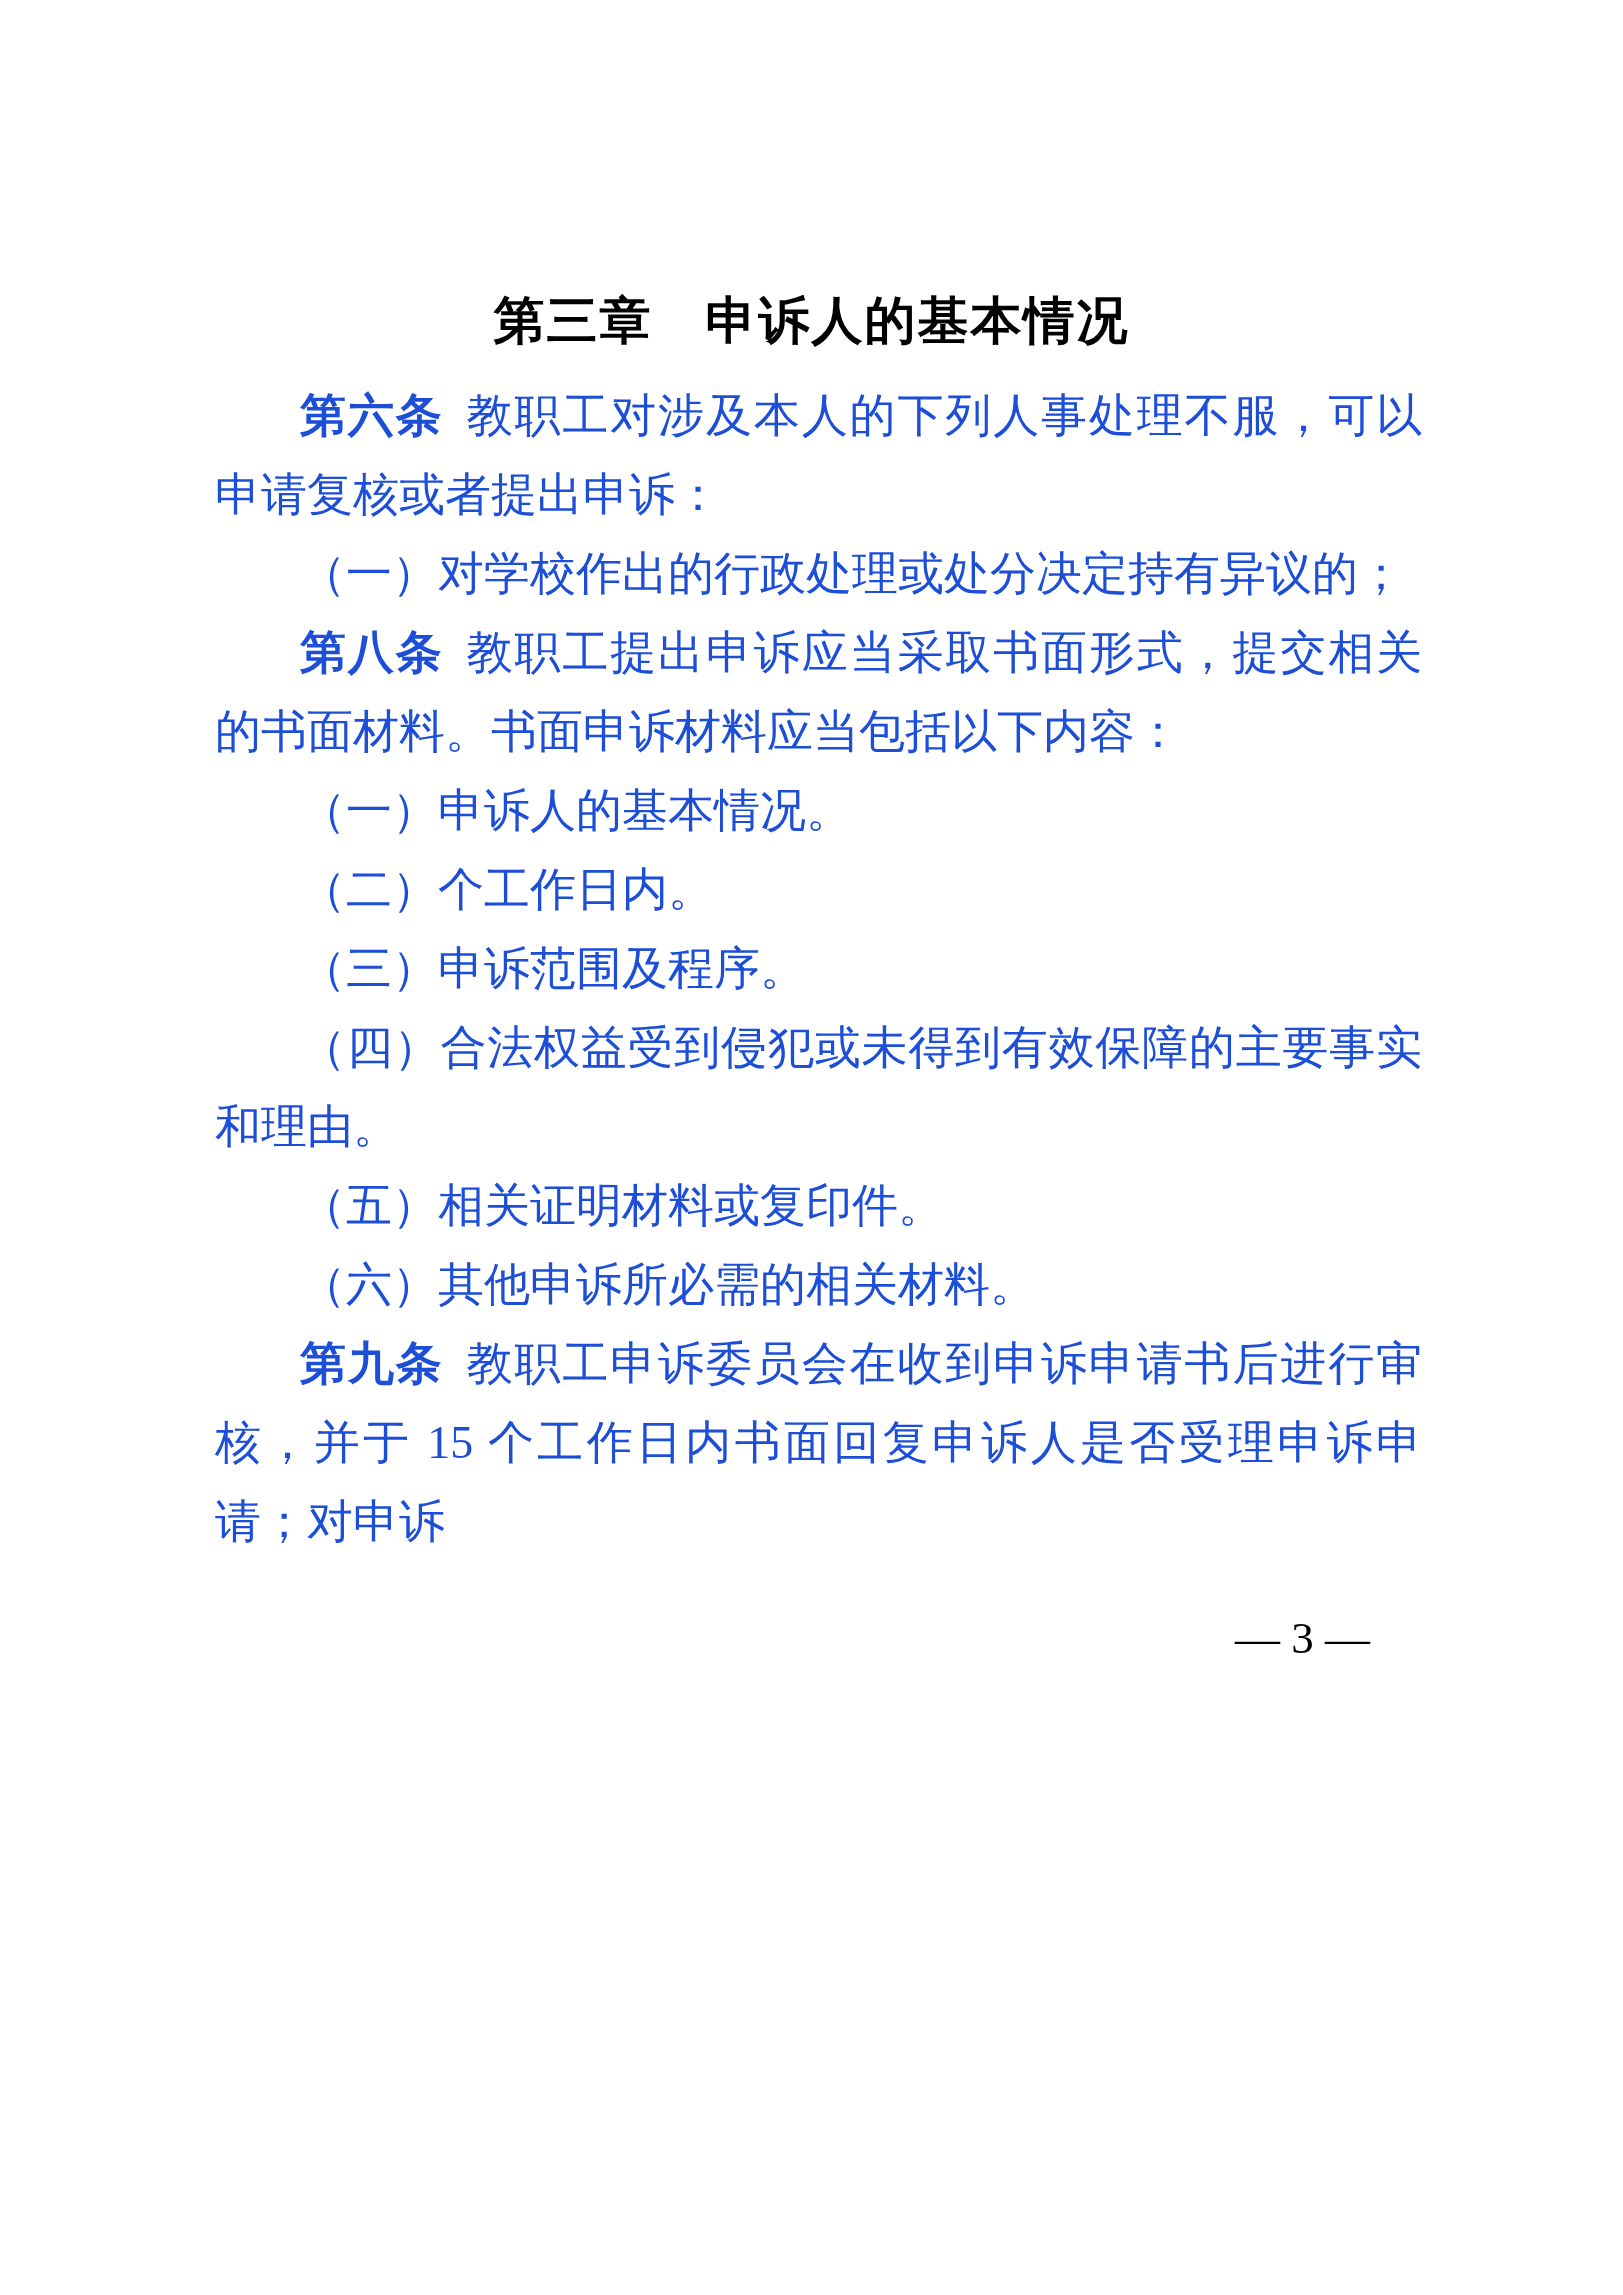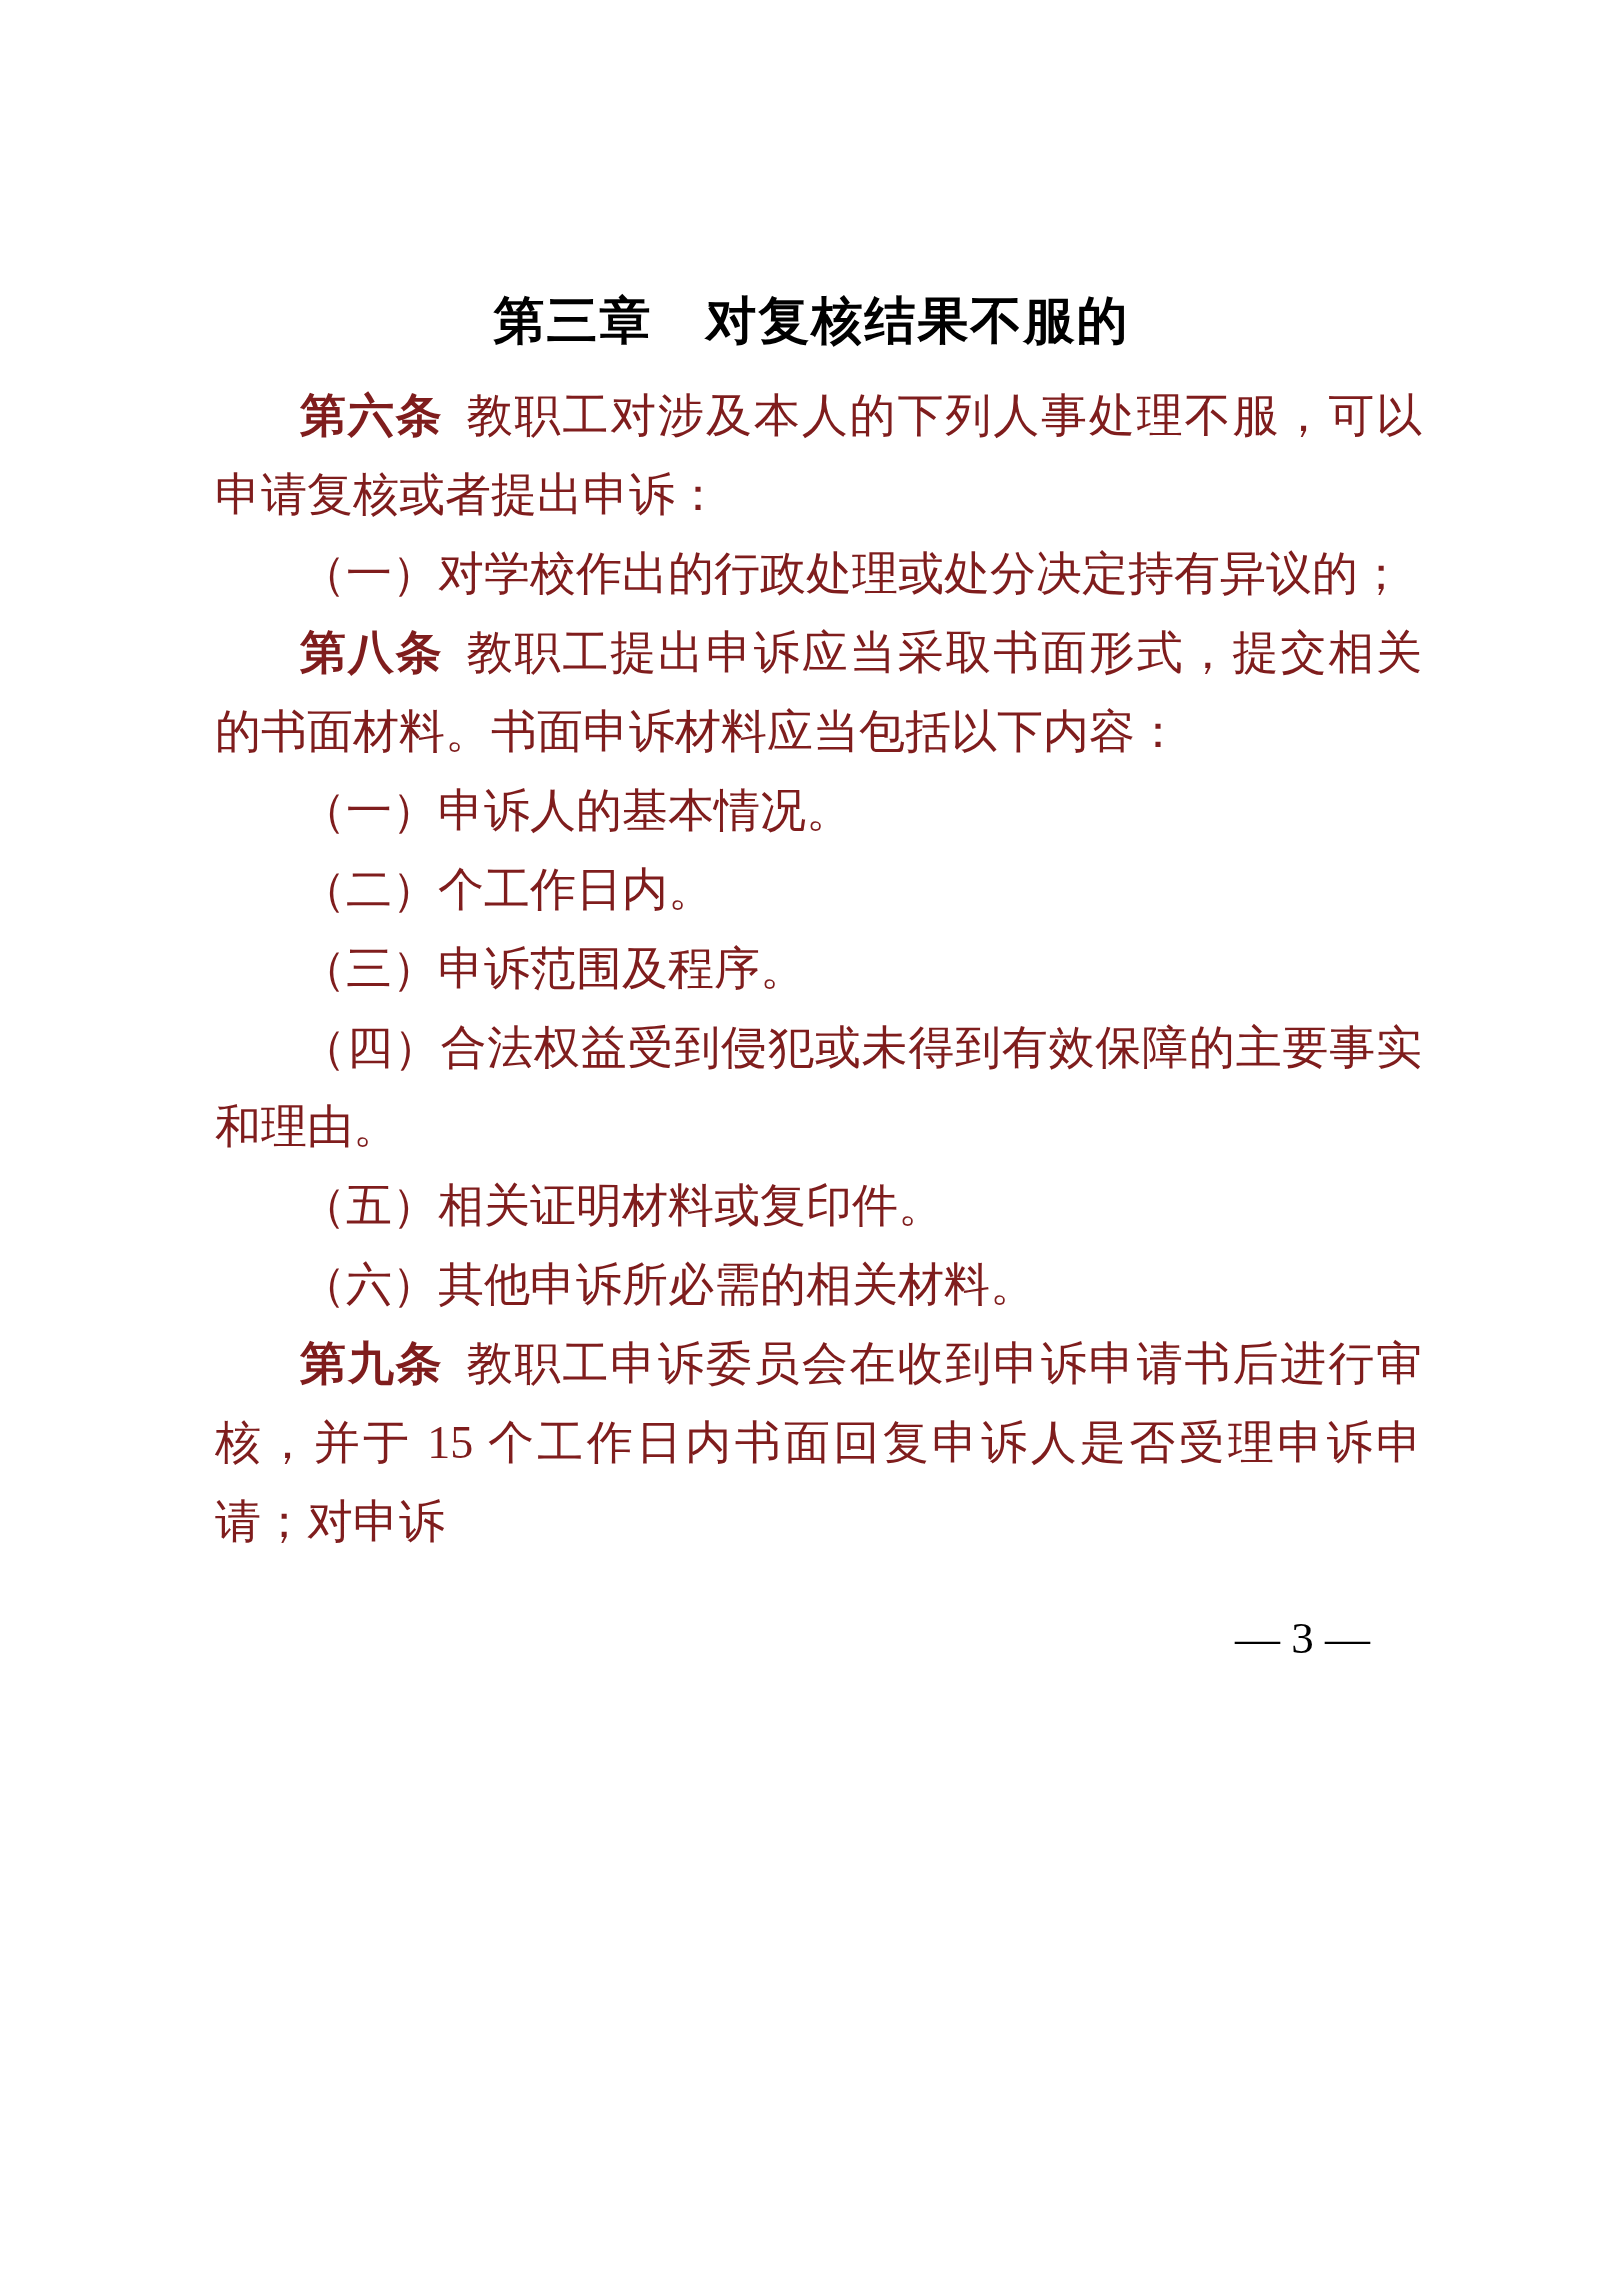--- a/index.html
+++ b/index.html
@@ -26,21 +26,21 @@
     letter-spacing: 2px;
     color: #000000;
   }
   .doc-body {
     display: block;
     margin: 25.6px 0 0 215px;
     width: 1207px;
     font-family: "Liberation Serif", "DejaVu Serif", serif;
     font-size: 46px;
     line-height: 79px;
-    color: #7f1d1d;
+    color: #1d4ed8;
   }
   .doc-body p.para {
     margin: 0;
     padding: 0;
     text-indent: 1.85em;
     text-align: justify;
     text-align-last: left;
     text-justify: inter-character;
   }
   .article-num {
@@ -54,21 +54,21 @@
     font-family: "Liberation Serif", "DejaVu Serif", serif;
     font-size: 45px;
     line-height: 56px;
     color: #000000;
   }
 </style>
 </head>
 <body>
 
 <div class="page">
-  <h1 class="doc-title">第三章　对复核结果不服的</h1>
+  <h1 class="doc-title">第三章　申诉人的基本情况</h1>
 
   <main class="doc-body" id="doc-body">
       <p class="para"><b class="article-num">第六条</b>教职工对涉及本人的下列人事处理不服，可以申请复核或者提出申诉：</p>
       <p class="para">（一）对学校作出的行政处理或处分决定持有异议的；</p>
       <p class="para"><b class="article-num">第八条</b>教职工提出申诉应当采取书面形式，提交相关的书面材料。书面申诉材料应当包括以下内容：</p>
       <p class="para">（一）申诉人的基本情况。</p>
       <p class="para">（二）个工作日内。</p>
       <p class="para">（三）申诉范围及程序。</p>
       <p class="para">（四）合法权益受到侵犯或未得到有效保障的主要事实和理由。</p>
       <p class="para">（五）相关证明材料或复印件。</p>

